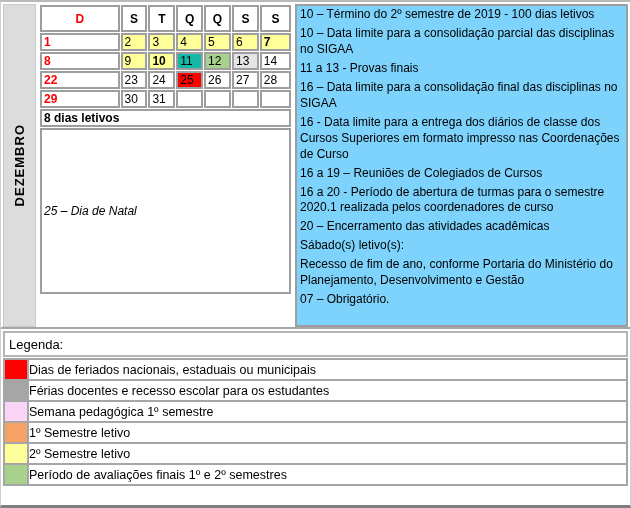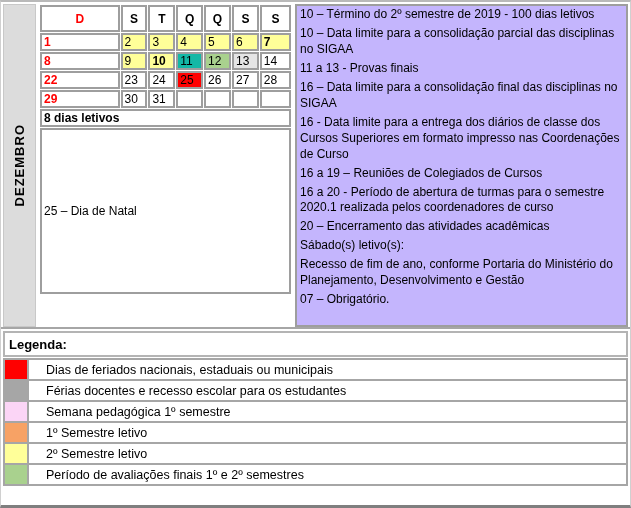--- a/index.html
+++ b/index.html
@@ -31,38 +31,38 @@
     border:2px solid #9e9e9e;background:#fff;font-size:12px;
     padding:0 2px;vertical-align:middle;overflow:hidden;box-sizing:border-box;
   }
   table.cal th{height:27px;font-weight:bold;text-align:center;}
   table.cal th.day-d{color:#ff0000;}
   table.cal td.daycell{height:17px;text-align:left;}
   table.cal tr.short td{height:10px;}
   td.sun{color:#ff0000;font-weight:bold;}
   td.b{font-weight:bold;}
   td.summary-cell{height:15px;font-weight:bold;}
-  td.natal-cell{height:166px;vertical-align:middle;text-align:left;font-size:12px;}
+  td.natal-cell{height:166px;vertical-align:middle;text-align:left;font-size:12px;font-style:italic;}
   
   .notes-panel{
-    flex:1;border:2px solid #9e9e9e;box-sizing:border-box;background:#c4b5fd;
+    flex:1;border:2px solid #9e9e9e;box-sizing:border-box;background:#7dd3fc;
     padding:1px 3px;font-size:12px;line-height:1.33;overflow:hidden;
   }
   .notes-panel p{margin:0 0 3px 0;}
   
   .legend-section{padding:2px 2px 0 2px;}
   .legend-title{
     box-sizing:border-box;height:26px;border:2px solid #b4b4b4;
     display:flex;align-items:center;padding-left:4px;
-    font-weight:bold;font-size:13px;margin-bottom:1px;background:#fff;
+    font-weight:normal;font-size:13px;margin-bottom:1px;background:#fff;
   }
   table.legend{width:100%;border-collapse:collapse;table-layout:fixed;}
   table.legend td{border:2px solid #a6a6a6;box-sizing:border-box;}
   table.legend td.swatch{width:24px;height:21px;}
-  table.legend td.label{padding:1px 17px;font-size:12.5px;background:#fff;}
+  table.legend td.label{padding:1px 0;font-size:12.5px;background:#fff;}
 </style>
 </head>
 <body>
 
 <div class="sheet">
 
   <div class="top-section">
 
     <div class="month-strip">
       <span>DEZEMBRO</span>

